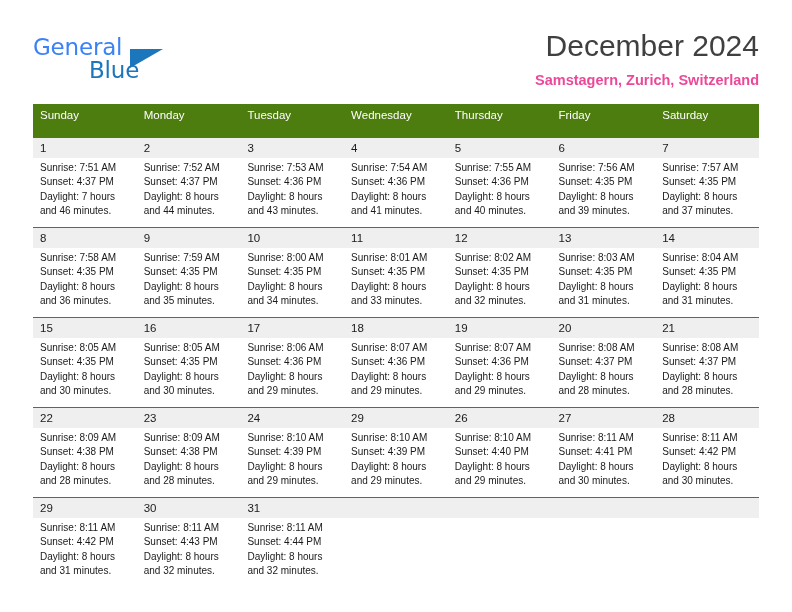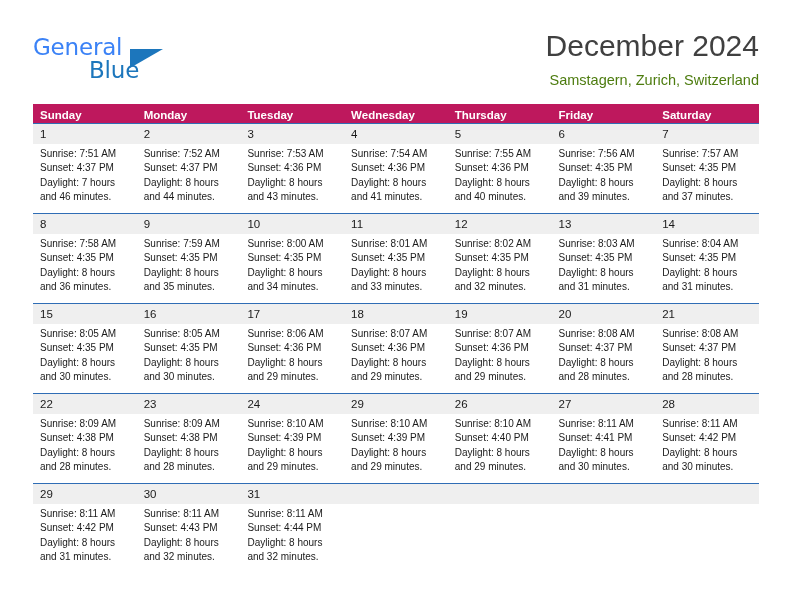--- a/index.html
+++ b/index.html
@@ -76,44 +76,44 @@
   }
   .month-title {
     font-size: 30px;
     font-weight: 400;
     color: #404040;
     line-height: 36px;
     white-space: nowrap;
   }
   .location-title {
     font-size: 14.5px;
-    font-weight: 400;
-    color: #4d7c0f;
+    font-weight: 700;
+    color: #ec4899;
     line-height: 20px;
     margin-top: 6px;
     white-space: nowrap;
   }
 
   
   .calendar {
     position: absolute;
     left: 33px;
     top: 104px;
     width: 726px;
     border-collapse: collapse;
     table-layout: fixed;
   }
 
   .calendar th {
-    background: #be185d;
+    background: #4d7c0f;
     color: #ffffff;
     font-size: 11.5px;
-    font-weight: 700;
+    font-weight: 400;
     text-align: left;
-    padding: 5px 0 2px 7px;
+    padding: 5px 0 16px 7px;
     height: 12px;
     border: none;
     box-sizing: border-box;
   }
 
   .calendar td {
     vertical-align: top;
     padding: 0;
     border: none;
     border-top: 1px solid #2f6db5;

